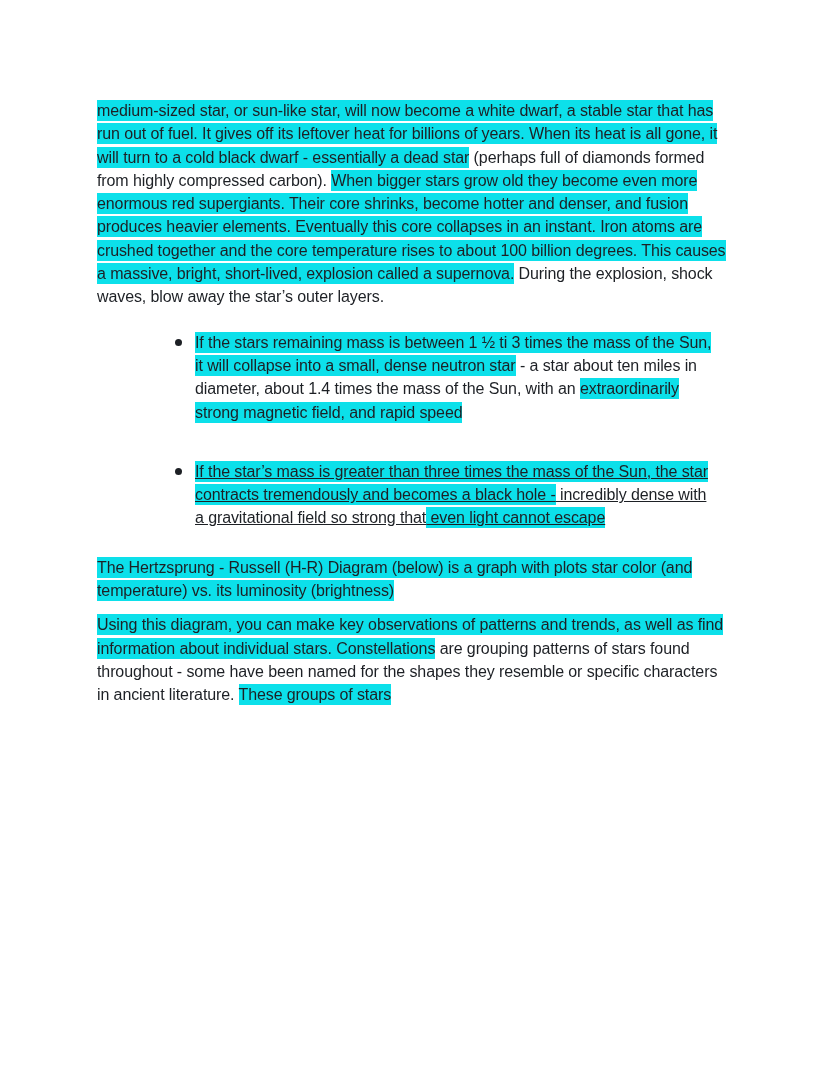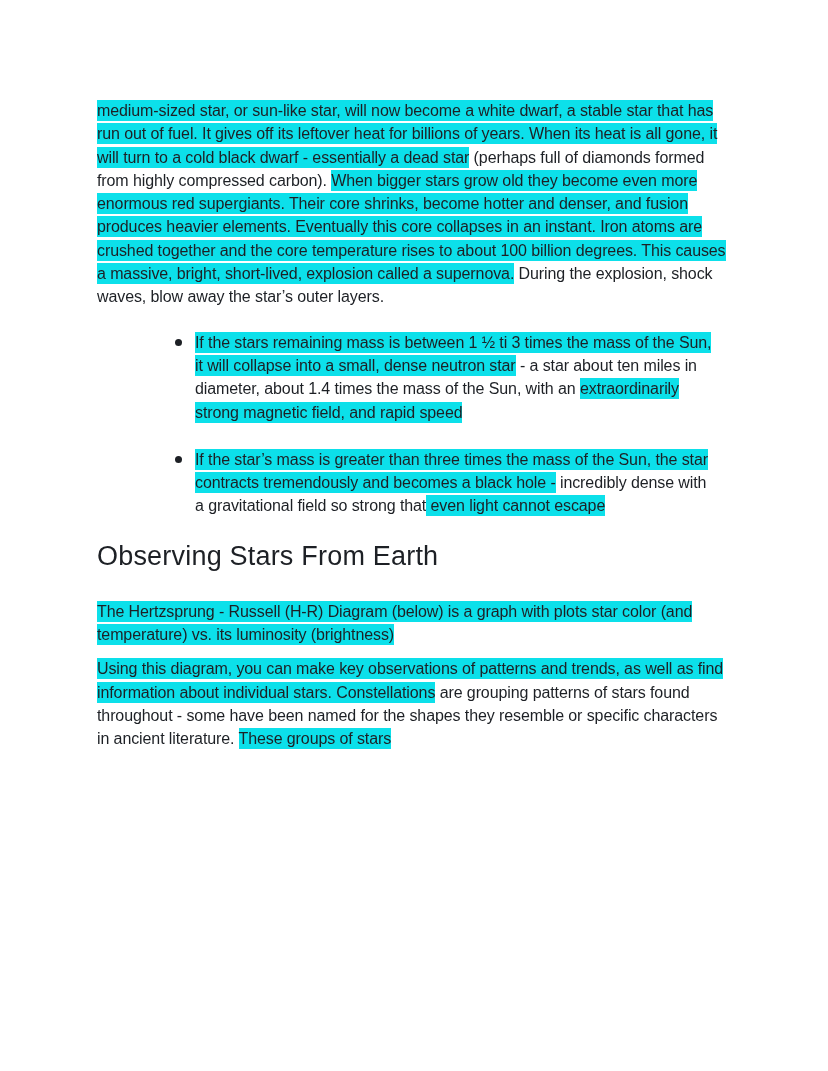--- a/index.html
+++ b/index.html
@@ -38,21 +38,21 @@
   .bullet-list {
     list-style: none;
     margin: 22px 0 0 0;
     padding: 0 0 0 98px;
     width: 618px;
   }
   .bullet-list li {
     position: relative;
     width: 520px;
   }
-  .bullet-list li + li { margin-top: 24px; }
+  .bullet-list li + li { margin-top: 36px; text-decoration: underline; }
   .bullet-marker {
     position: absolute;
     left: -20px;
     top: 8px;
     width: 7px;
     height: 7px;
     border-radius: 50%;
     background: var(--ink);
   }
   .section-heading {
@@ -79,20 +79,19 @@
       <li class="body-text">
         <span class="bullet-marker"></span>
         <span><span class="hl">If the stars remaining mass is between 1 ½ ti 3 times the mass of the Sun, it will collapse into a small, dense neutron star</span><span> - a star about ten miles in diameter, about 1.4 times the mass of the Sun, with an </span><span class="hl">extraordinarily strong magnetic field, and rapid speed</span></span>
       </li>
       <li class="body-text">
         <span class="bullet-marker"></span>
         <span><span class="hl">If the star’s mass is greater than three times the mass of the Sun, the star contracts tremendously and becomes a black hole -</span><span> incredibly dense with a gravitational field so strong that</span><span class="hl"> even light cannot escape</span></span>
       </li>
     </ul>
 
-    <h1 class="section-heading">Observing Stars From Earth</h1>
 
     <p class="body-text p-hr-diagram"><span class="hl">The Hertzsprung - Russell (H-R) Diagram (below) is a graph with plots star color (and temperature) vs. its luminosity (brightness)</span></p>
 
     <p class="body-text p-constellations"><span class="hl">Using this diagram, you can make key observations of patterns and trends, as well as find information about individual stars. Constellations</span><span> are grouping patterns of stars found throughout - some have been named for the shapes they resemble or specific characters in ancient literature. </span><span class="hl">These groups of stars</span></p>
 
   </div>
 </div>
 
 </body></html>

